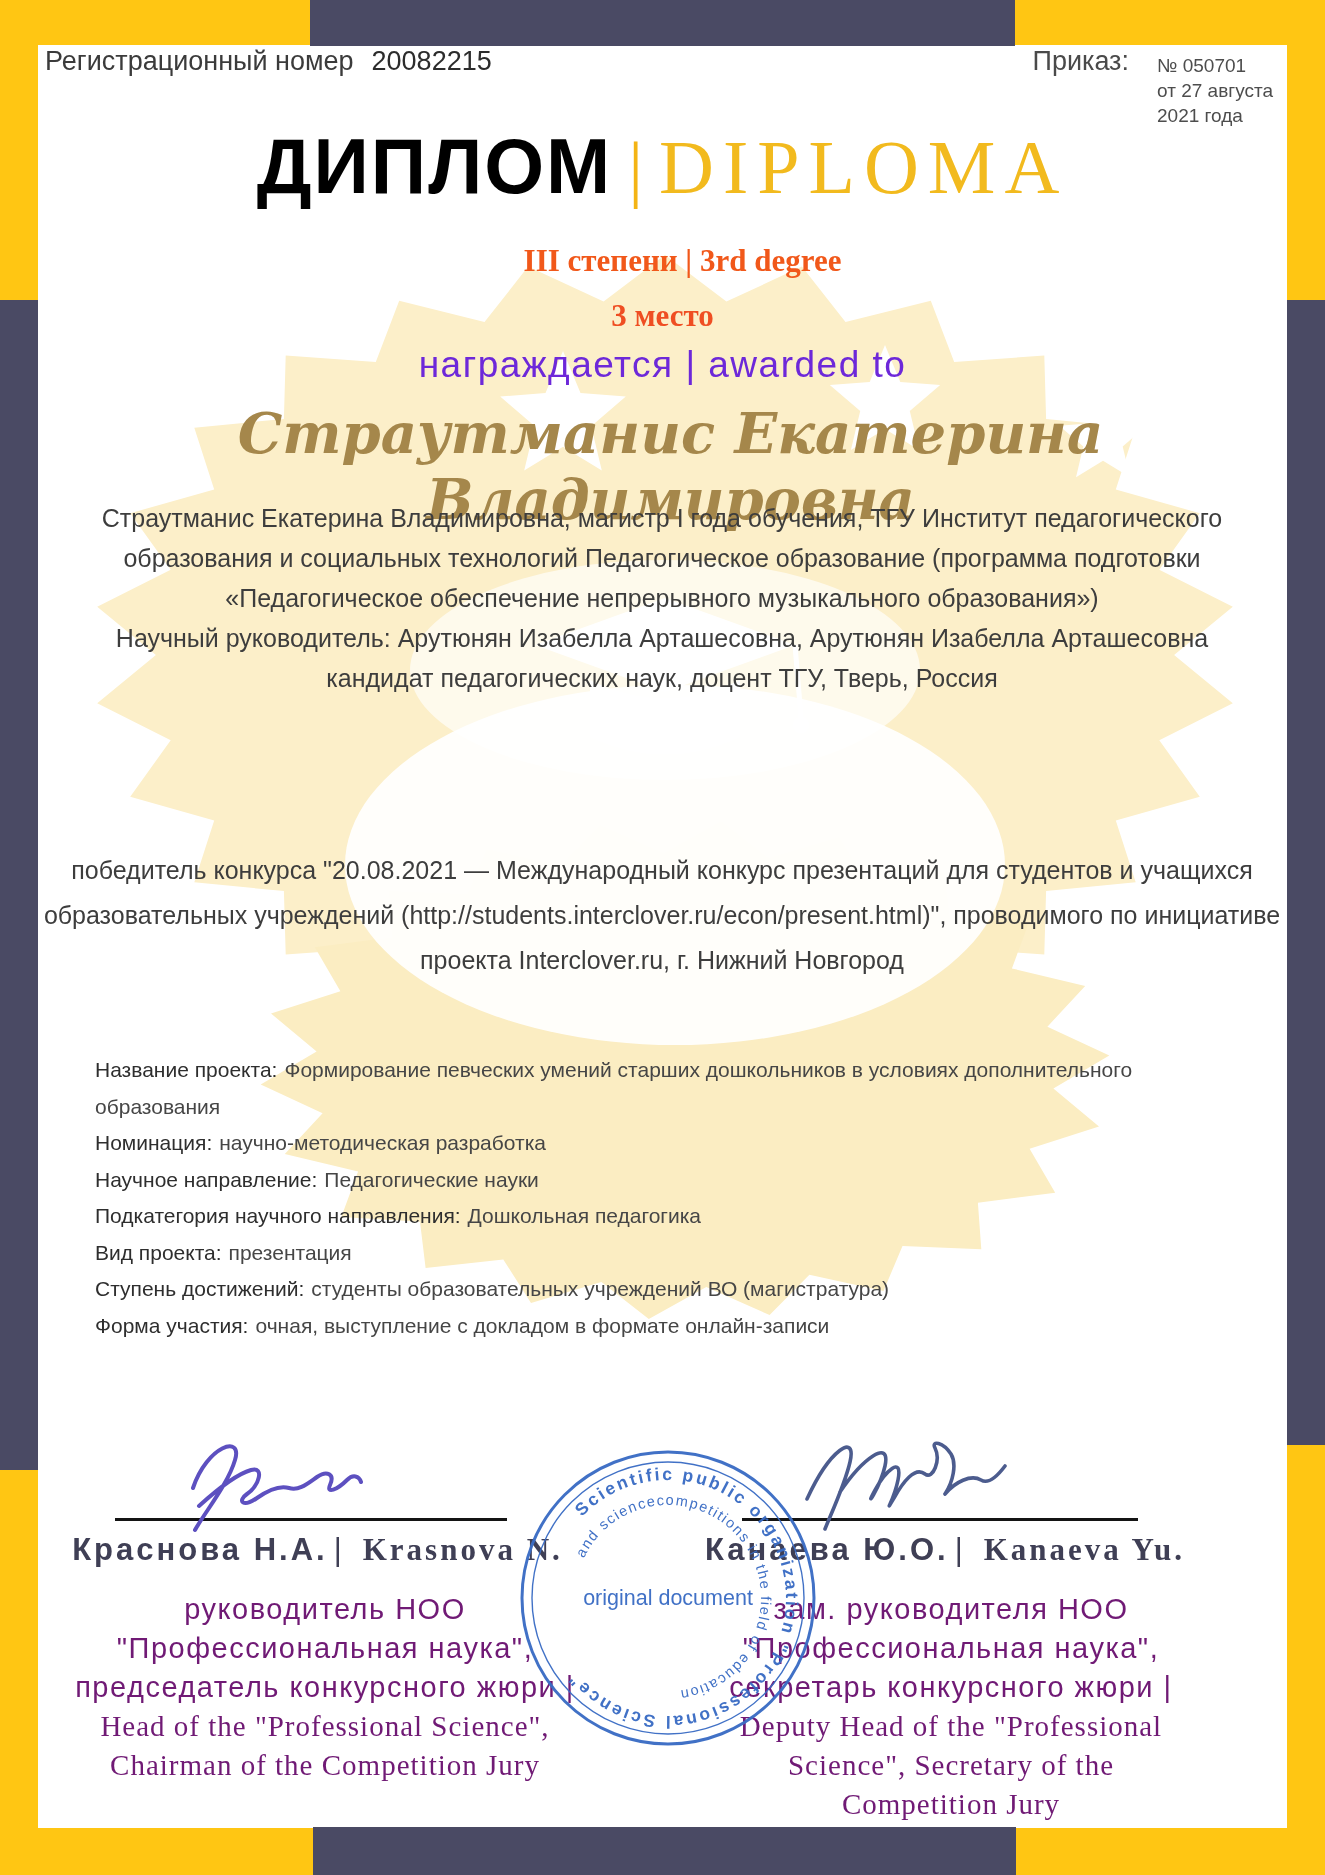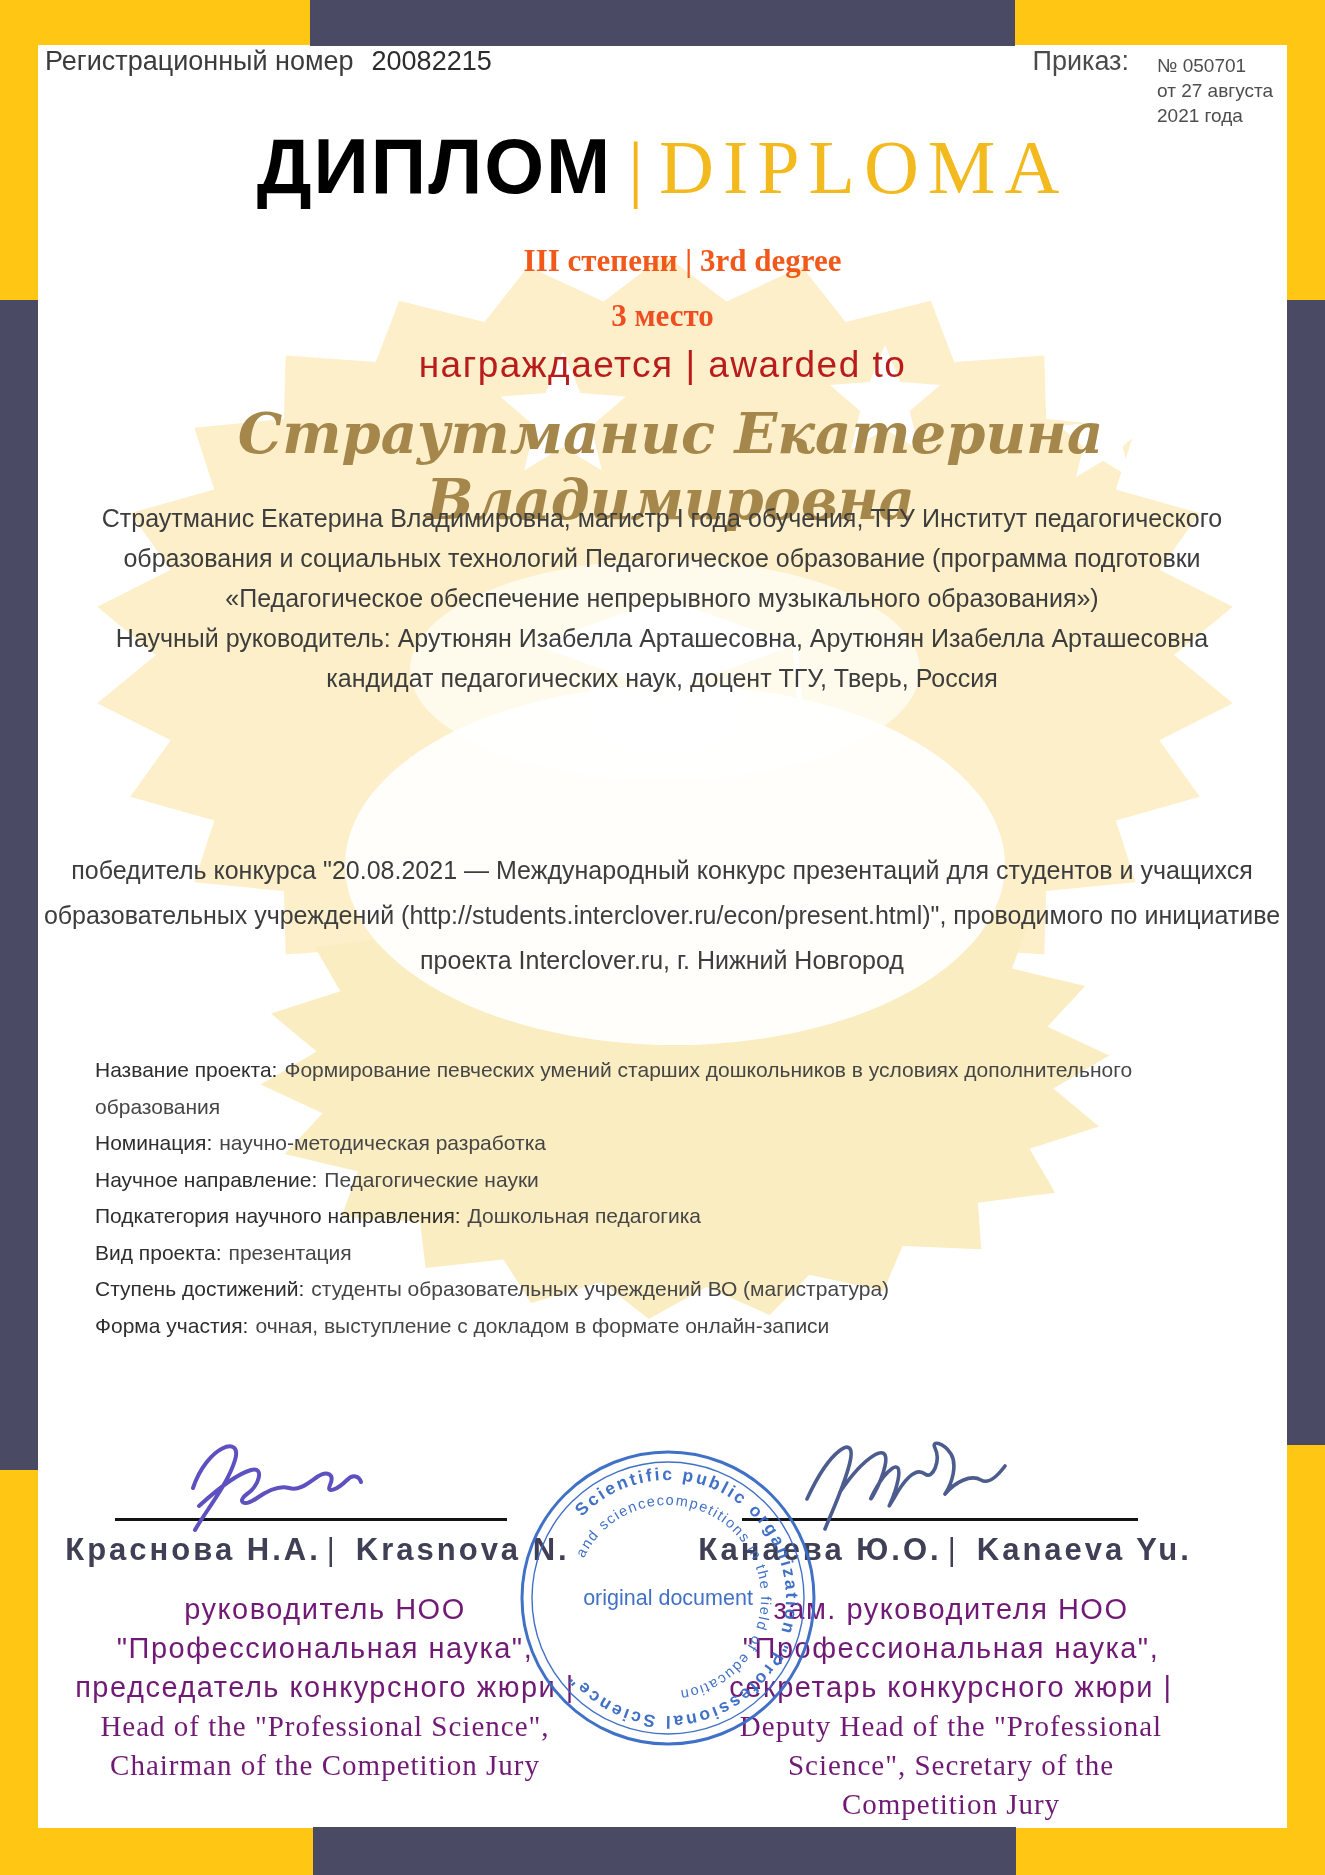--- a/index.html
+++ b/index.html
@@ -28,21 +28,21 @@
   .title{position:absolute; top:122px; left:0; width:100%; text-align:center; z-index:2; white-space:nowrap;}
   .t-ru{font-size:77px; font-weight:bold; letter-spacing:2px; color:#000000;}
   .t-div{font-size:74px; font-weight:400; color:#F4B414; padding:0 16px; font-family:"Liberation Serif",serif;}
   .t-en{font-size:76px; font-weight:400; letter-spacing:9px; color:#F2BA1E; font-family:"Liberation Serif",serif;}
 
   .degree{position:absolute; top:243px; left:0; width:100%; text-align:center; z-index:2;
     font-family:"Liberation Serif",serif; font-weight:bold; font-size:31px; color:#F1581A;padding-left:20px;}
   .place{position:absolute; top:298px; left:0; width:100%; text-align:center; z-index:2;
     font-family:"Liberation Serif",serif; font-weight:bold; font-size:31px; color:#EF4E22;}
   .awarded{position:absolute; top:344px; left:0; width:100%; text-align:center; z-index:2;
-    font-size:37px; letter-spacing:1.5px; color:#b91c1c;}
+    font-size:37px; letter-spacing:1.5px; color:#6d28d9;}
   .name{position:absolute; top:400px; left:8px; width:100%; text-align:center; z-index:2;
     font-family:"DejaVu Serif", serif; font-style:italic; font-weight:bold;
     font-size:56px; color:#A5874B;}
   .body-text{position:absolute; top:498px; left:92px; width:1140px; text-align:center; z-index:2;
     font-size:25px; line-height:40px; color:#3d3d3d;}
   .body-text p{margin:0;}
   .award-par{position:absolute; top:848px; left:42px; width:1240px; text-align:center; z-index:2;
     font-size:25px; line-height:45px; color:#3d3d3d;}
 
   .details{position:absolute; top:1052px; left:95px; width:1105px; z-index:2;
@@ -55,21 +55,21 @@
   .ink{position:absolute; z-index:4;}
   .ink.left{left:185px; top:1430px;}
   .ink.right{left:795px; top:1424px;}
 
   .name-row{position:absolute; top:1532px; text-align:center; z-index:2; white-space:nowrap;
     font-size:31px; letter-spacing:3px; color:#3f3f55;}
   .name-row.left{left:25px; width:585px;}
   .name-row.right{left:655px; width:580px;}
   .nr-ru{font-weight:bold;}
   .nr-div{font-weight:400; padding:0 6px; color:#3f3f55;}
-  .nr-en{font-family:Liberation Sans, sans-serif; font-weight:600;margin-left:12px;}
+  .nr-en{font-family:Liberation Serif, serif; font-weight:600;margin-left:12px;}
 
   .roles{position:absolute; top:1590px; text-align:center; z-index:2;
     font-size:29px; line-height:39px; color:#701a75; letter-spacing:1.5px;}
   .roles.left{left:40px; width:570px;}
   .roles.right{left:662px; width:578px;}
   .role-line[data-lang="en"]{font-family:"Liberation Serif",serif; letter-spacing:1px;}
 
   .stamp{position:absolute; left:518px; top:1448px; z-index:5; opacity:.96;}
 </style>
 </head>

